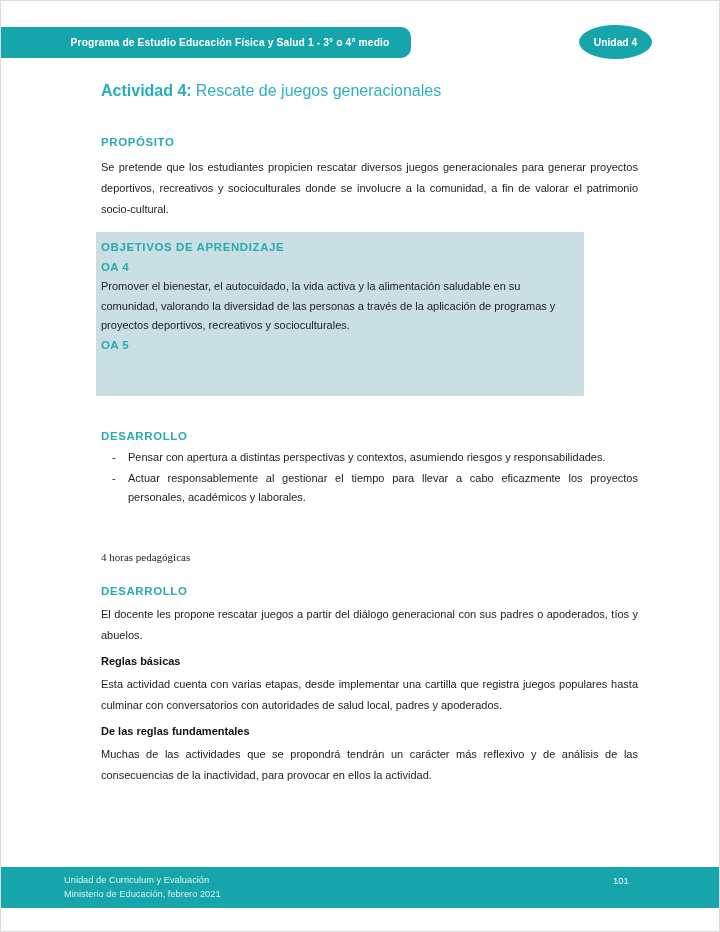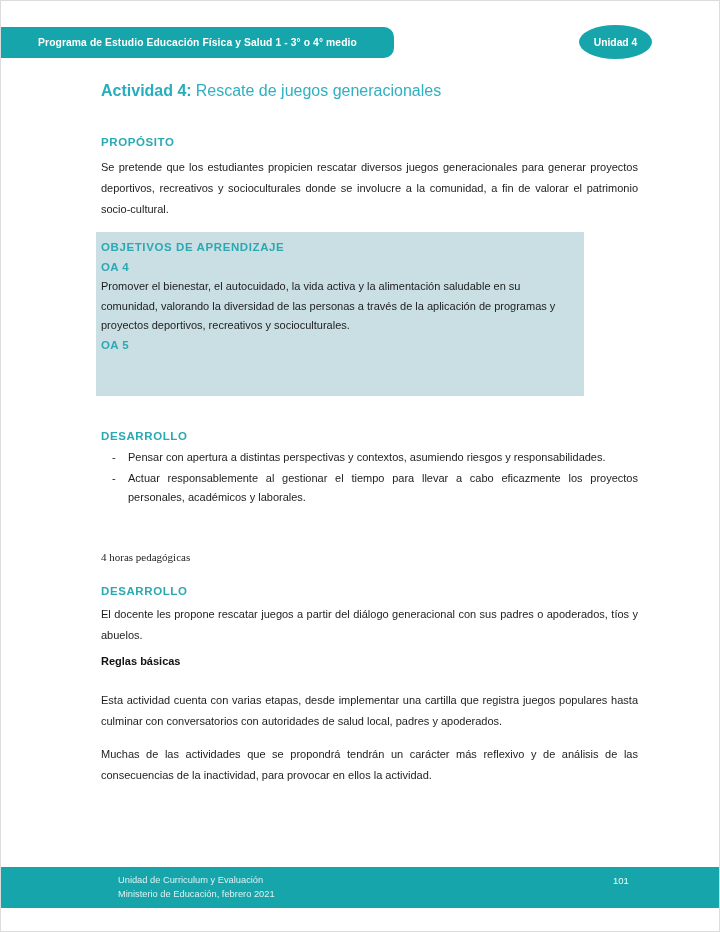--- a/index.html
+++ b/index.html
@@ -11,26 +11,26 @@
     border:1px solid #dcdcdc;
     box-sizing:border-box;
     font-family:"Liberation Sans", sans-serif;
     color:#1d1d1d;
     overflow:hidden;
   }
 
   
   .program-badge {
     position:absolute; top:26px; left:0;
-    width:393px; height:31px;
+    width:362px; height:31px;
     background:#16a5aa;
     border-radius:0 10px 10px 0;
     color:#ffffff;
     display:flex; align-items:center; justify-content:center;
-    font-size:10.3px; font-weight:bold; letter-spacing:0.1px;
+    font-size:10.3px; font-weight:bold; letter-spacing:0.1px;padding-left:48px;
   }
   .unit-badge {
     position:absolute; top:24px; left:578px;
     width:73px; height:34px;
     background:#16a5aa;
     border-radius:50%;
     color:#ffffff;
     display:flex; align-items:center; justify-content:center;
     font-size:10.3px; font-weight:bold;
   }
@@ -74,21 +74,21 @@
   .att-text { flex:1; font-size:11px; line-height:19px; text-align:justify; }
 
   .sub-h { font-weight:bold; font-size:11px; color:#111; }
 
   
   .footer-band {
     position:absolute; top:866px; left:0;
     width:720px; height:41px;
     background:#16a5aa;
     box-sizing:border-box;
-    padding:7px 0 0 117px;
+    padding:7px 0 0 63px;
     color:rgba(255,255,255,0.85);
     font-size:9.3px; line-height:13.5px;
   }
   .page-number {
     position:absolute; left:612px; top:7px;
     color:rgba(255,255,255,0.95); font-size:9.5px;
   }
 </style>
 </head>
 <body>
@@ -127,22 +127,23 @@
       <span class="att-text">Actuar responsablemente al gestionar el tiempo para llevar a cabo eficazmente los proyectos personales, académicos y laborales.</span>
     </div>
   </div>
 
   <div class="sec body-plain" style="top:546px;">4 horas pedagógicas</div>
 
   <div class="sec sec-h" style="top:584px;">DESARROLLO</div>
   <div class="sec body-txt" style="top:603px;">El docente les propone rescatar juegos a partir del diálogo generacional con sus padres o apoderados, tíos y abuelos.</div>
 
   <div class="sec sub-h" style="top:654px;">Reglas básicas</div>
-  <div class="sec body-txt" style="top:673px;margin-top:16px;">Esta actividad cuenta con varias etapas, desde implementar una cartilla que registra juegos populares hasta culminar con conversatorios con autoridades de salud local, padres y apoderados.</div>
+  <div class="sec body-txt" style="top:673px;">Esta actividad cuenta con varias etapas, desde implementar una cartilla que registra juegos populares hasta culminar con conversatorios con autoridades de salud local, padres y apoderados.</div>
 
+  <div class="sec sub-h" style="top:724px;">De las reglas fundamentales</div>
   <div class="sec body-txt" style="top:743px;">Muchas de las actividades que se propondrá tendrán un carácter más reflexivo y de análisis de las consecuencias de la inactividad, para provocar en ellos la actividad.</div>
 
   <div class="footer-band">
     <div>Unidad de Curriculum y Evaluación</div>
     <div>Ministerio de Educación, febrero 2021</div>
     <div class="page-number">101</div>
   </div>
 
 </div>
 

